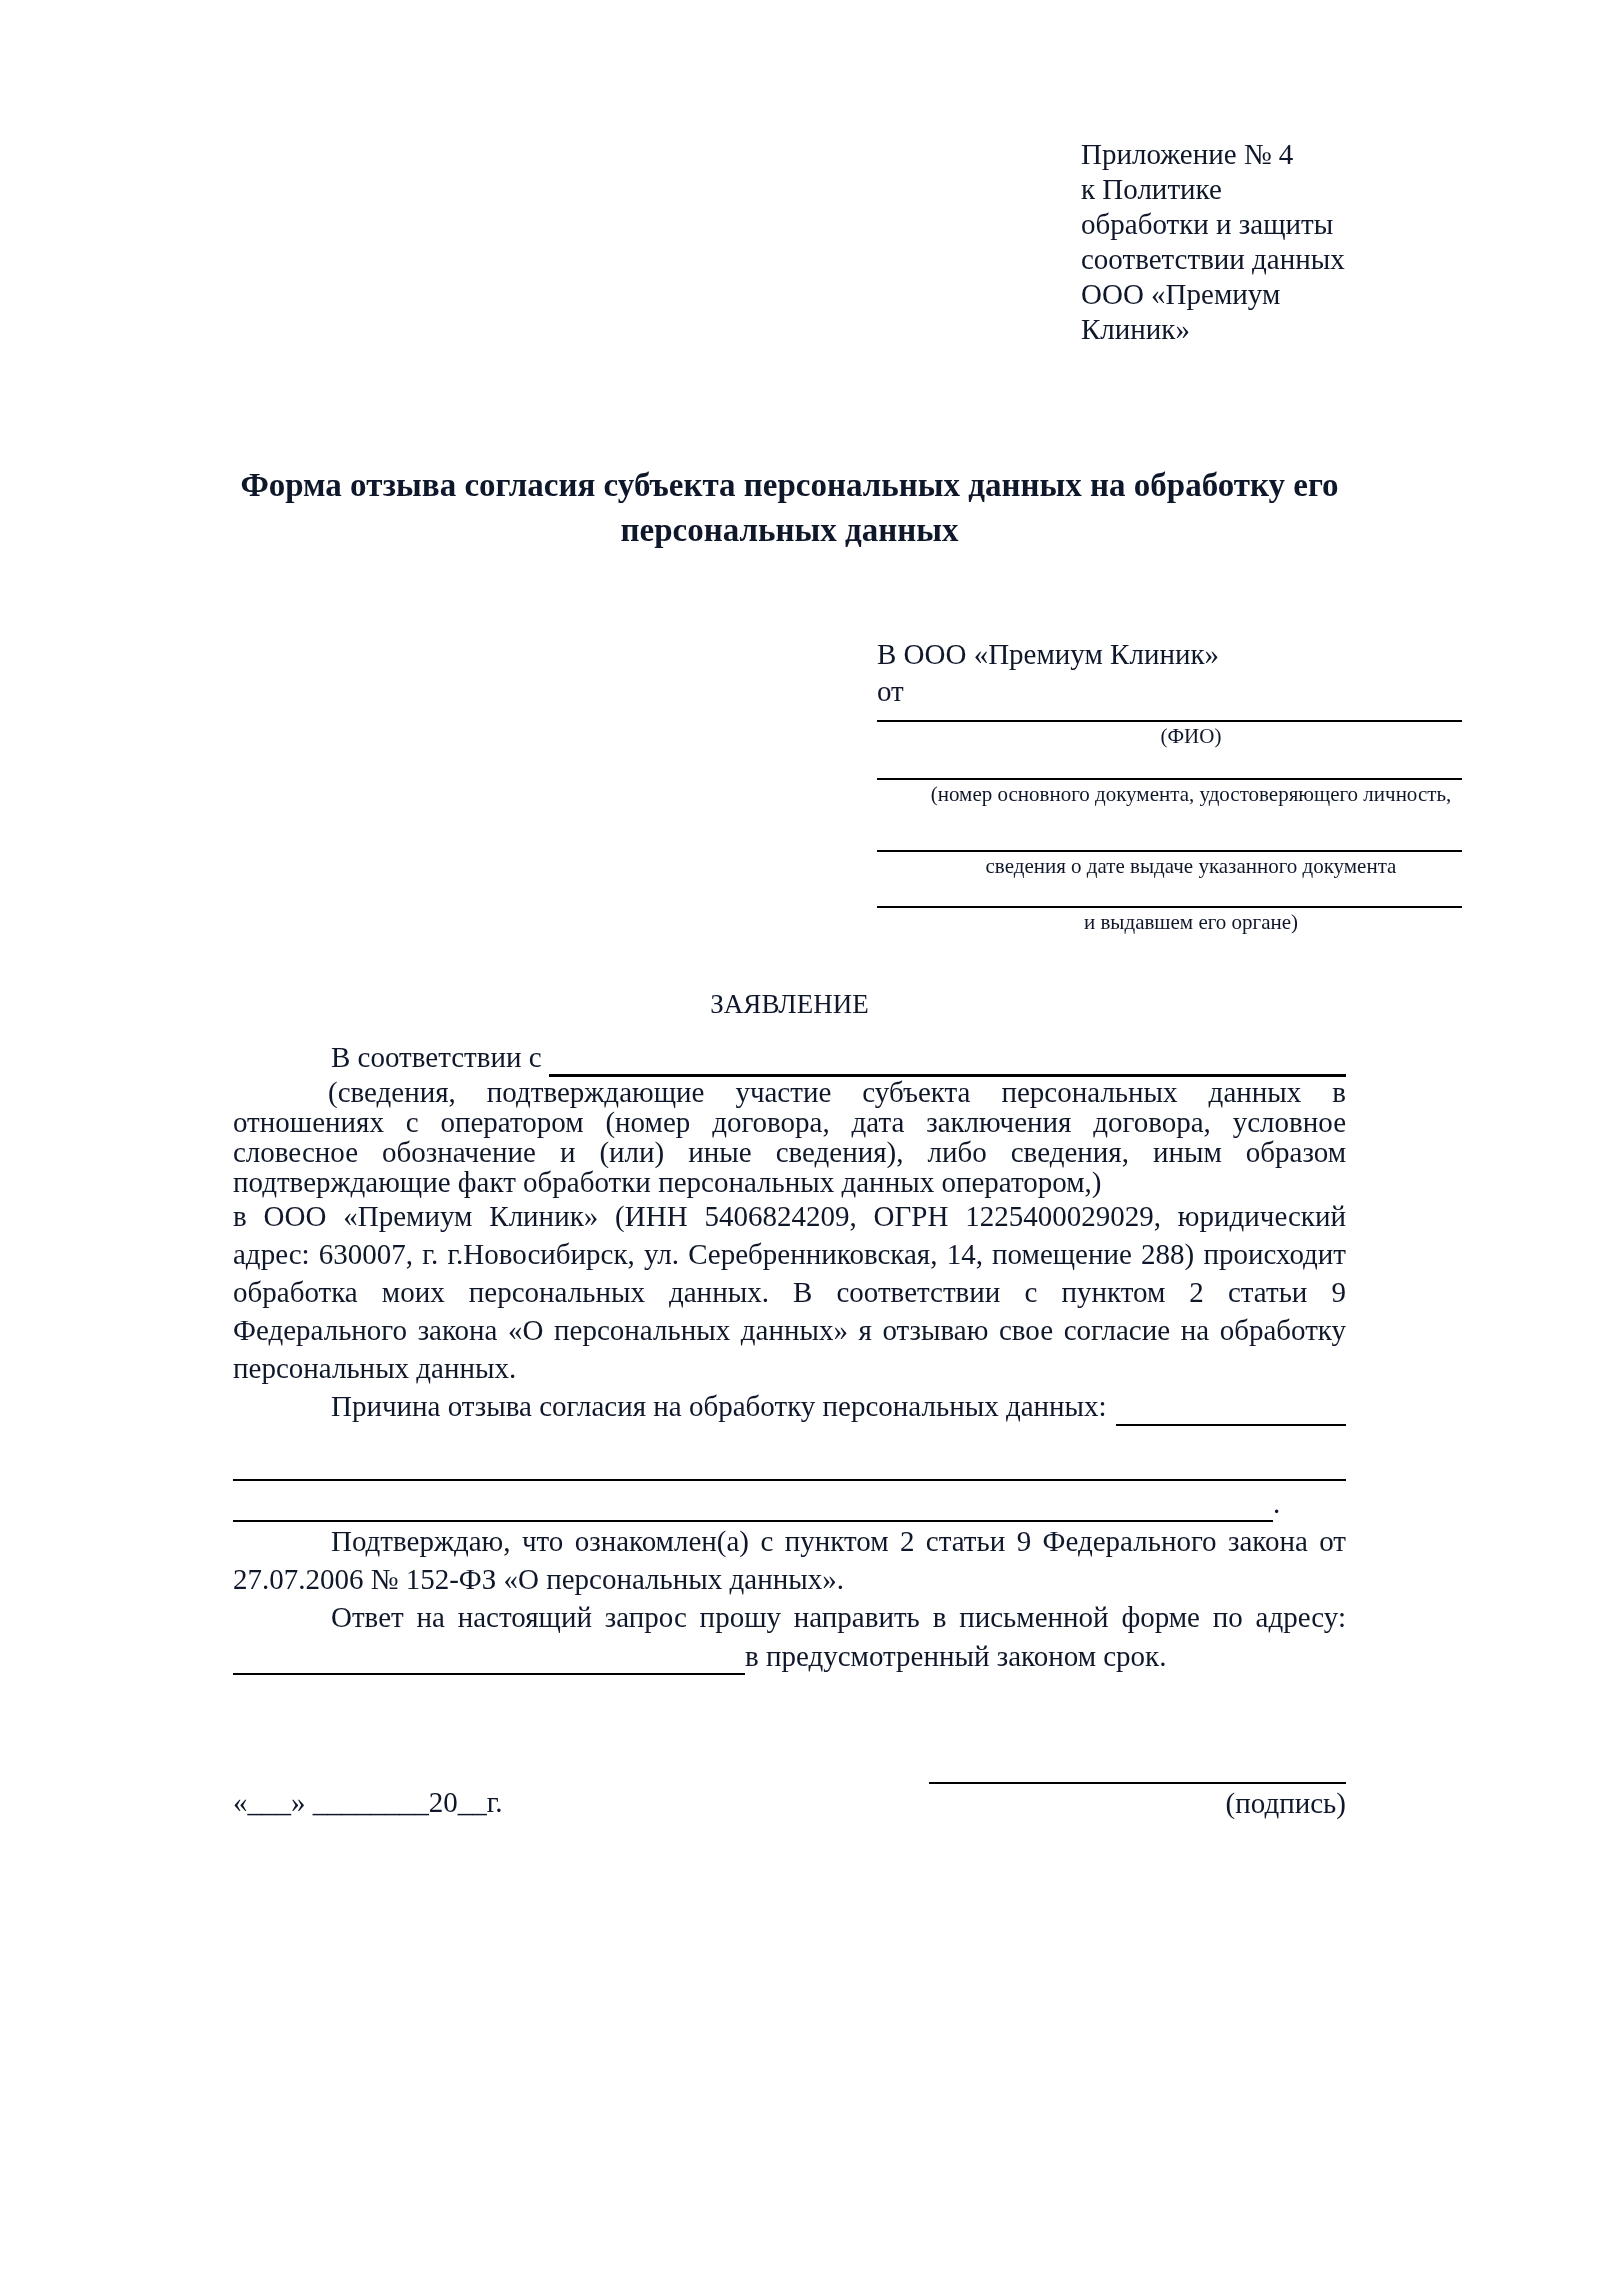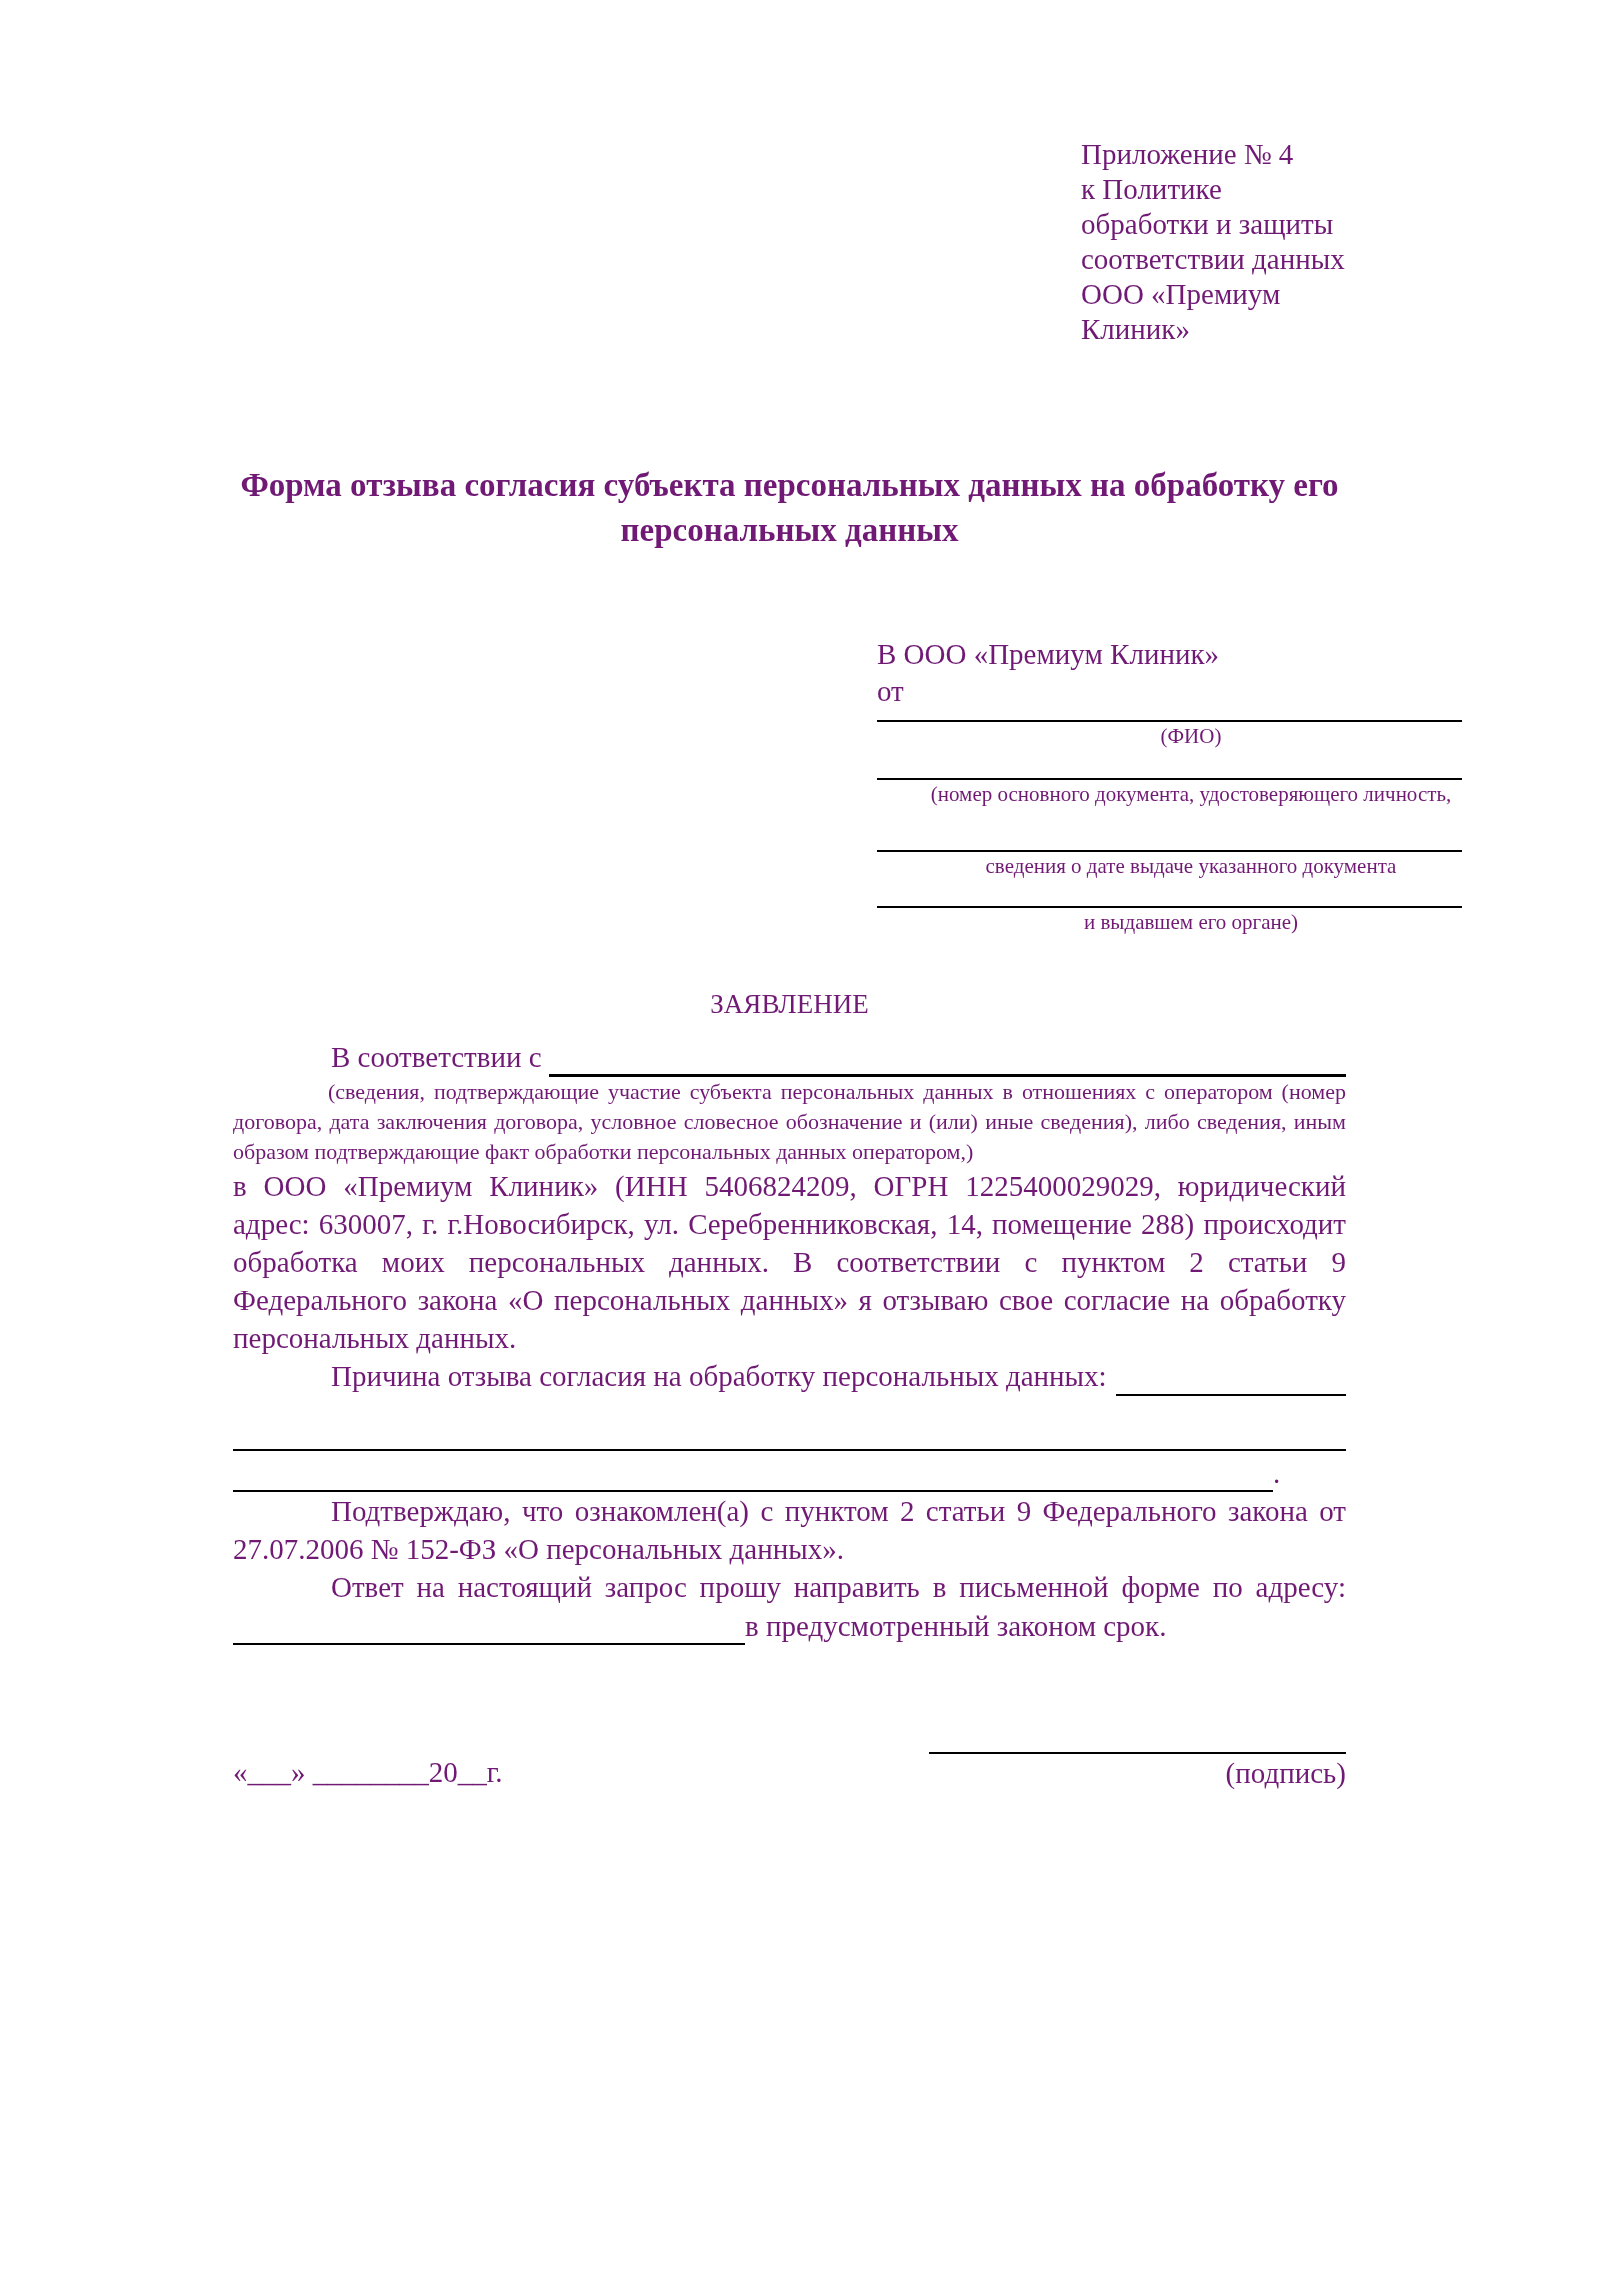--- a/index.html
+++ b/index.html
@@ -1,20 +1,20 @@
 <!DOCTYPE html>
 <html lang="ru"><head>
 <meta charset="utf-8">
 <style>
   * { margin:0; padding:0; box-sizing:border-box; }
   html,body { background:#ffffff; }
   .page {
     position:relative;
     width:1462px; height:2293px;
-    background:#ffffff; color:#701a75;
+    background:#ffffff; color:#0f172a;
     font-family:"Liberation Serif","DejaVu Serif",serif;
     font-size:29px; line-height:1.3;
     padding:137px 116px 0 233px;
     overflow:hidden;
   }
   
   .annex { margin-left:848px; line-height:35px; }
   
   .title {
     margin-top:116px;
@@ -32,21 +32,21 @@
   .fcap {
     font-size:21px; line-height:29px;
     text-align:center; white-space:nowrap;
   }
   
   .stmt-heading { margin-top:47px; text-align:center; font-size:27px; line-height:41px; }
   .lead-row { margin-top:12.7px; display:flex; align-items:flex-end; height:39px; }
   .lead-text { padding-left:98px; white-space:nowrap; }
   .lead-fill { flex:1; border-bottom:3.9px solid #000; height:35px; margin-left:7.8px; }
   .small-note {
-    font-size:22px; line-height:30px;
+    font-size:29px; line-height:30px;
     text-align:justify; text-indent:95px;
   }
   .body-par { text-align:justify; line-height:38px; }
   .reason-row { display:flex; align-items:flex-end; height:39px; }
   .reason-text { padding-left:98px; white-space:nowrap; }
   .reason-fill { flex:1; border-bottom:2.9px solid #000; height:33px; margin-left:9.8px; }
   .blank1 { margin-top:14.7px; height:40px; border-bottom:2.9px solid #000; }
   .blank-row { display:flex; align-items:flex-end; height:41px; }
   .blank-fill { flex:1; border-bottom:2.9px solid #000; height:37px; }
   .blank-dot { width:73px; line-height:38px; }

